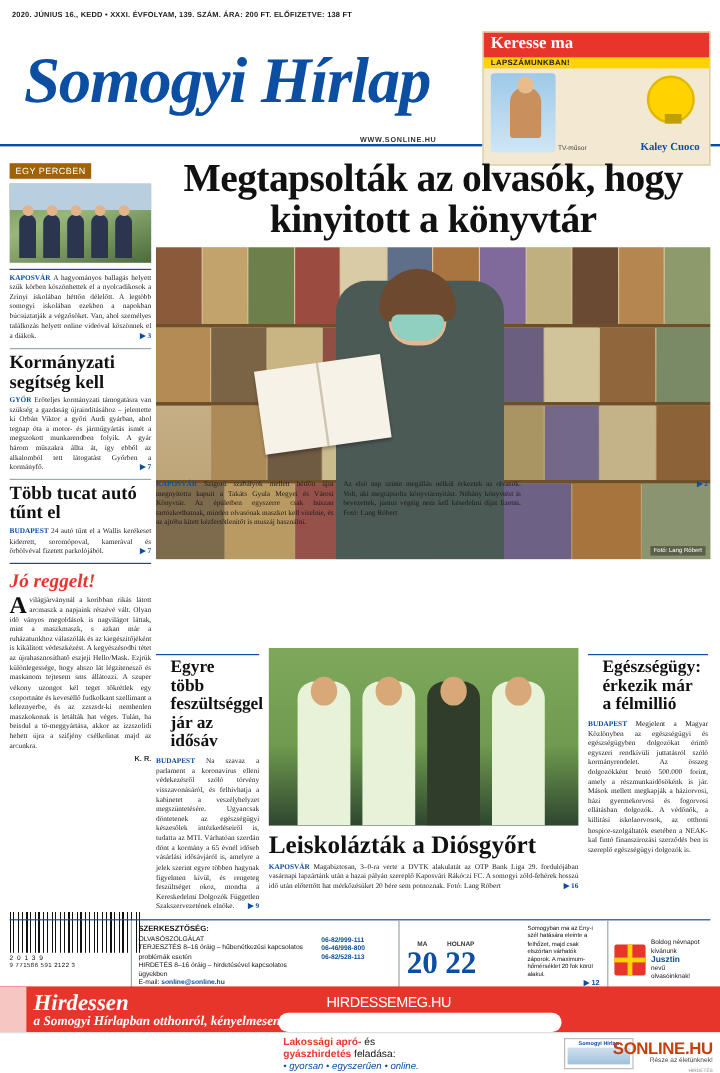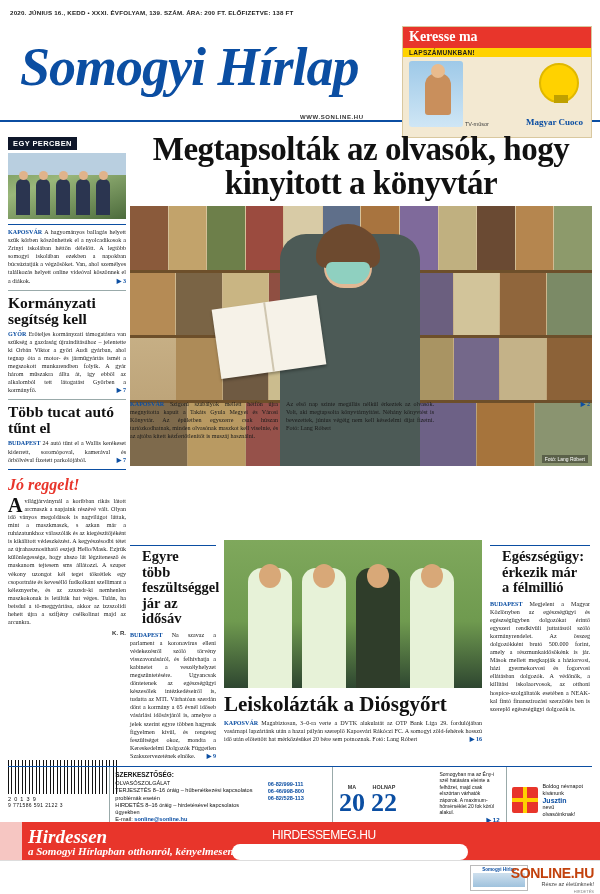--- a/index.html
+++ b/index.html
@@ -95,22 +95,22 @@
   .promo-badge{
     position:absolute; left: 62px; bottom: 4px;
     font-size:5.5px; color:#444;
   }
 
   
   .leftcol {
     position: absolute; left: 8px; top: 132px; width: 118px;
   }
   .kicker {
-    background: #0f172a; color: #fff;
-    font-size: 7.5px; font-weight: bold;
+    background: #a16207; color: #fff;
+    font-size: 7.5px; font-weight: normal;
     padding: 2px 5px; display: inline-block;
     letter-spacing: .4px;
   }
   .lead-photo {
     width: 118px; height: 66px; margin-top: 3px;
     background: linear-gradient(160deg,#6d8f55 0%, #9ab77a 40%, #4c6b3c 100%);
     position: relative; overflow: hidden;
   }
   .lp-figs { position: absolute; inset: 0; }
   .lp-fig {
@@ -343,21 +343,21 @@
 
   <div class="promo">
     <div class="promo-head">Keresse ma</div>
     <div class="promo-sub">LAPSZÁMUNKBAN!</div>
     <div class="promo-body">
       <div class="promo-fig">
         <div class="promo-person"></div>
       </div>
       <div class="promo-bulb"></div>
       <div class="promo-badge">TV-műsor</div>
-      <div class="promo-name">Magyar Cuoco</div>
+      <div class="promo-name">Kaley Cuoco</div>
     </div>
   </div>
 </div>
 
 <div class="leftcol">
   <span class="kicker">EGY PERCBEN</span>
 
   <div class="lead-photo">
     <div class="lp-sky"></div>
     <div class="lp-figs">
@@ -583,20 +583,29 @@
 
 <div class="ad1">
   <div class="ad1-left-white"></div>
   <div class="t1">Hirdessen</div>
   <div class="t2">a Somogyi Hírlapban otthonról, kényelmesen!</div>
   <div class="hme">HIRDESSEMEG.HU</div>
   <div class="pill"></div>
 </div>
 
 <div class="ad2">
+  <div class="ad2-left">
+    <div>
+      <b>Lakossági apró-</b><span> és</span>
+    </div>
+    <div>
+      <b>gyászhirdetés</b><span> feladása:</span>
+    </div>
+    <div class="ad2-bullets">• gyorsan • egyszerűen • online.</div>
+  </div>
   <div class="mini-paper">
     <div class="mp-t">Somogyi Hírlap</div>
     <div class="mp-b"></div>
   </div>
   <div class="ad2-right">
     <div class="sonline">SONLINE.HU</div>
     <div class="sonline-sub">Része az életünknek!</div>
   </div>
   <div class="codeline">HIRDETÉS</div>
 </div>

